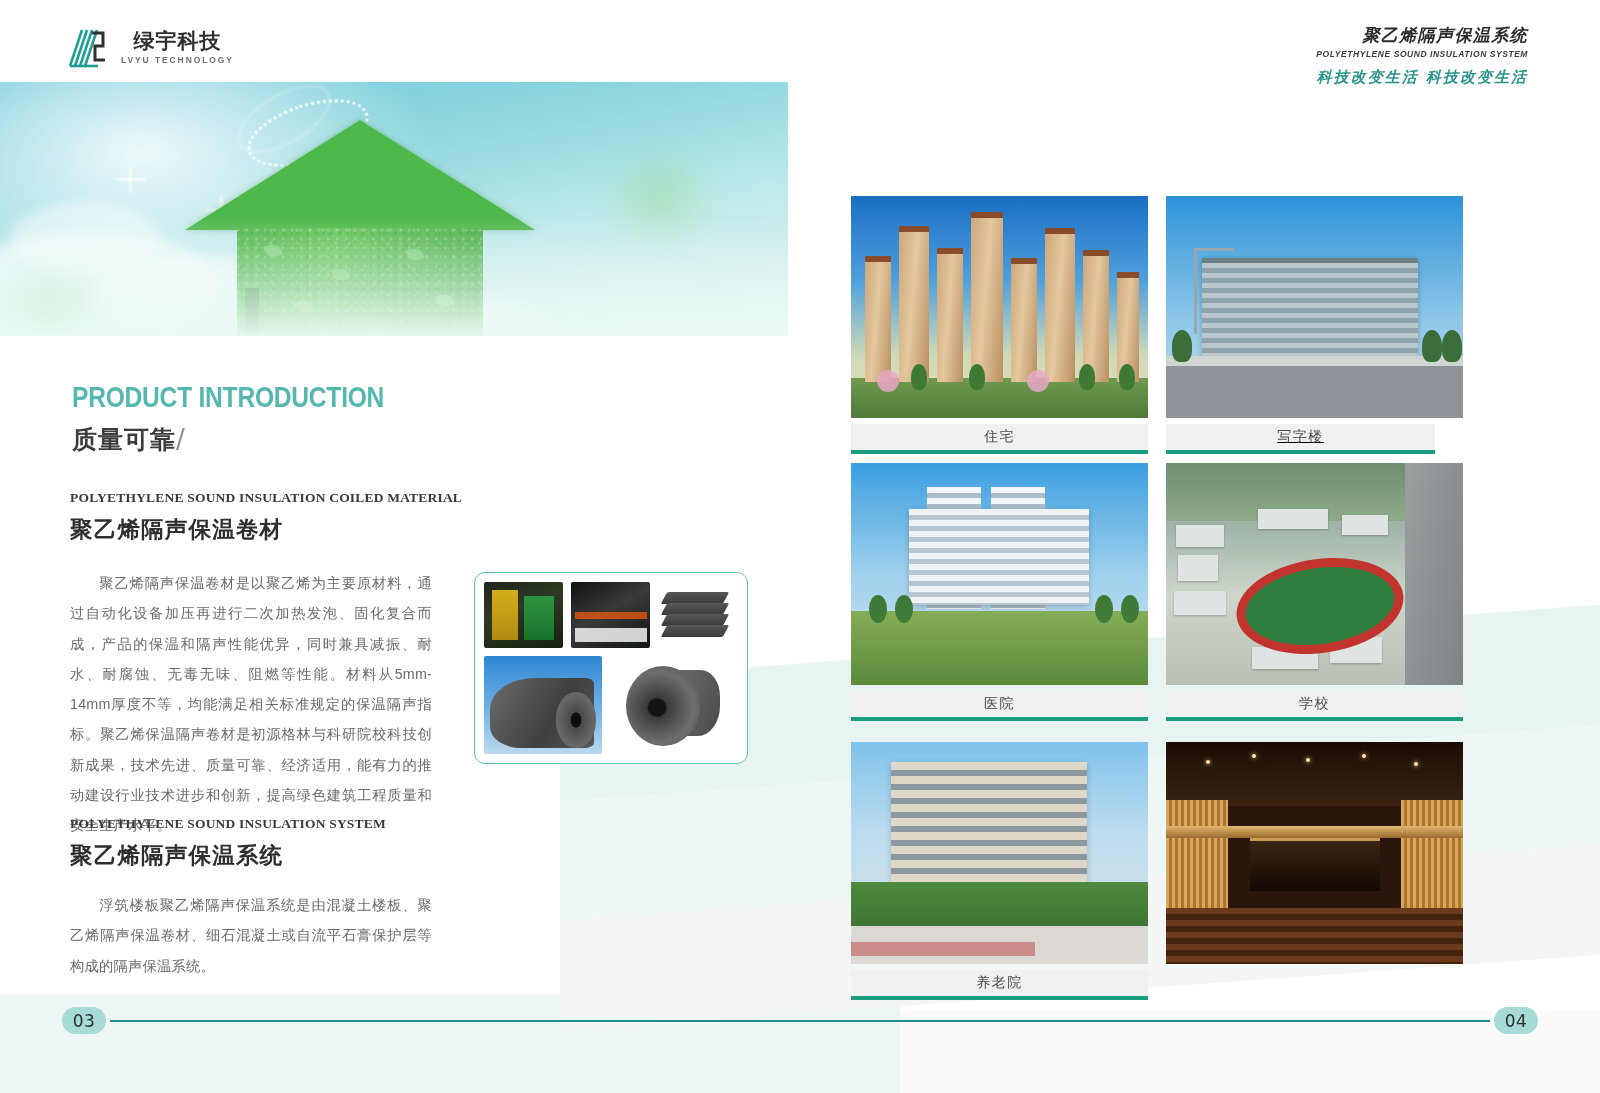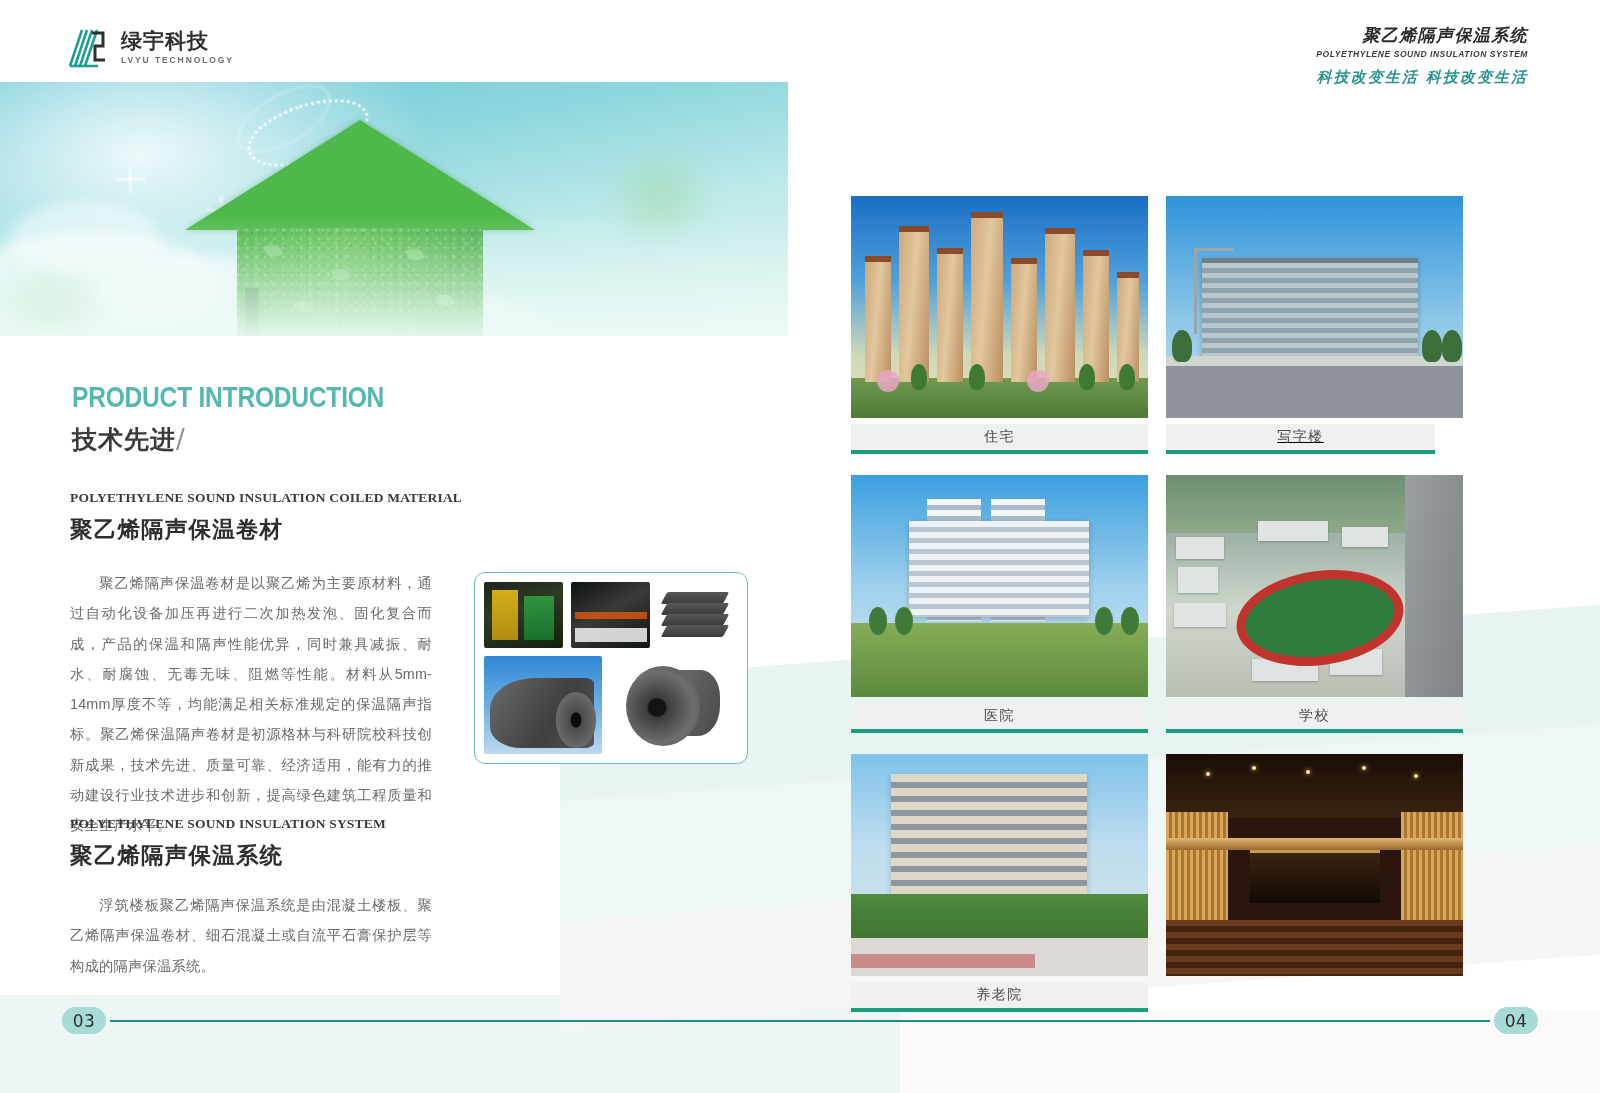--- a/index.html
+++ b/index.html
@@ -19,21 +19,21 @@
   .band-b{left:560px;top:760px;width:1120px;height:120px;background:#eef7f6;
     transform:skewY(-4.2deg);opacity:.9;}
   .band-c{left:560px;top:880px;width:1120px;height:110px;background:#f3f4f4;
     transform:skewY(-4.2deg);opacity:.9;}
   .band-left-bottom{left:0;top:995px;width:900px;height:100px;background:#eef6f5;}
   .band-right-strip{left:0;top:1010px;width:1600px;height:83px;background:#fafafa;}
 
   
   .logo-wrap{position:absolute;left:68px;top:28px;display:flex;align-items:center;gap:9px;}
   .logo-mark{width:44px;height:40px;position:relative;}
-  .logo-text{display:flex;flex-direction:column;line-height:1;}
+  .logo-text{display:flex;flex-direction:column;line-height:1;text-align:center;}
   .logo-cn{font-size:21px;font-weight:bold;color:#2f2f2f;letter-spacing:1px;
     font-family:"DejaVu Sans","Liberation Sans",sans-serif;}
   .logo-en{font-size:8.5px;color:#6d6d6d;letter-spacing:1.9px;margin-top:4px;font-weight:bold;}
 
   .hdr-right{position:absolute;right:72px;top:24px;text-align:right;}
   .hdr-cn{font-size:17px;font-weight:bold;color:#2b2b2b;letter-spacing:1.4px;
     font-style:italic;font-family:"DejaVu Sans","Liberation Sans",sans-serif;}
   .hdr-en{font-size:8.5px;font-weight:bold;color:#3a3a3a;letter-spacing:.55px;
     font-style:italic;margin-top:2px;}
   .hdr-slogan{font-size:15px;color:#1f8f86;margin-top:9px;letter-spacing:2px;
@@ -286,21 +286,21 @@
       <div class="door"></div>
     </div>
     <div class="leafblur"></div>
     <div class="leafblur2"></div>
     <div class="haze"></div>
   </div>
 
   <div class="sec-head" style="left:72px;top:380px;">
     <div class="sec-en">PRODUCT INTRODUCTION</div>
     <div class="sec-cn">
-      <span>技术先进</span><span class="slash">/</span>
+      <span>质量可靠</span><span class="slash">/</span>
     </div>
   </div>
 
   <div class="prod-block" style="left:70px;top:490px;width:400px;">
     <div class="prod-en">POLYETHYLENE SOUND INSULATION COILED MATERIAL</div>
     <div class="prod-cn">聚乙烯隔声保温卷材</div>
   </div>
   <div class="body-text" style="position:absolute;left:70px;top:568px;width:362px;">
     <span class="ind"></span><span>聚乙烯隔声保温卷材是以聚乙烯为主要原材料，通过自动化设备加压再进行二次加热发泡、固化复合而成，产品的保温和隔声性能优异，同时兼具减振、耐水、耐腐蚀、无毒无味、阻燃等性能。材料从5mm-14mm厚度不等，均能满足相关标准规定的保温隔声指标。聚乙烯保温隔声卷材是初源格林与科研院校科技创新成果，技术先进、质量可靠、经济适用，能有力的推动建设行业技术进步和创新，提高绿色建筑工程质量和安全生产水平。</span>
   </div>
@@ -364,21 +364,21 @@
           <div class="glassbldg"></div>
           <div class="curb"></div>
           <div class="road"></div>
           <div class="lamp"></div>
           <div class="tr" style="left:6px;"></div>
           <div class="tr" style="left:256px;"></div>
           <div class="tr" style="left:276px;"></div>
         </div>
       </div>
     </div>
-    <div class="g-capbar" style="display:flex;gap:18px;margin-bottom:21px;">
+    <div class="g-capbar" style="display:flex;gap:18px;margin-bottom:9px;">
       <div class="g-cap" style="width:297px;">
         <span>住宅</span>
       </div>
       <div class="g-cap" style="width:269px;text-decoration:underline;">
         <span>写字楼</span>
       </div>
     </div>
 
     <div class="g-row" style="margin-bottom:6px;">
       <div class="g-cell">

